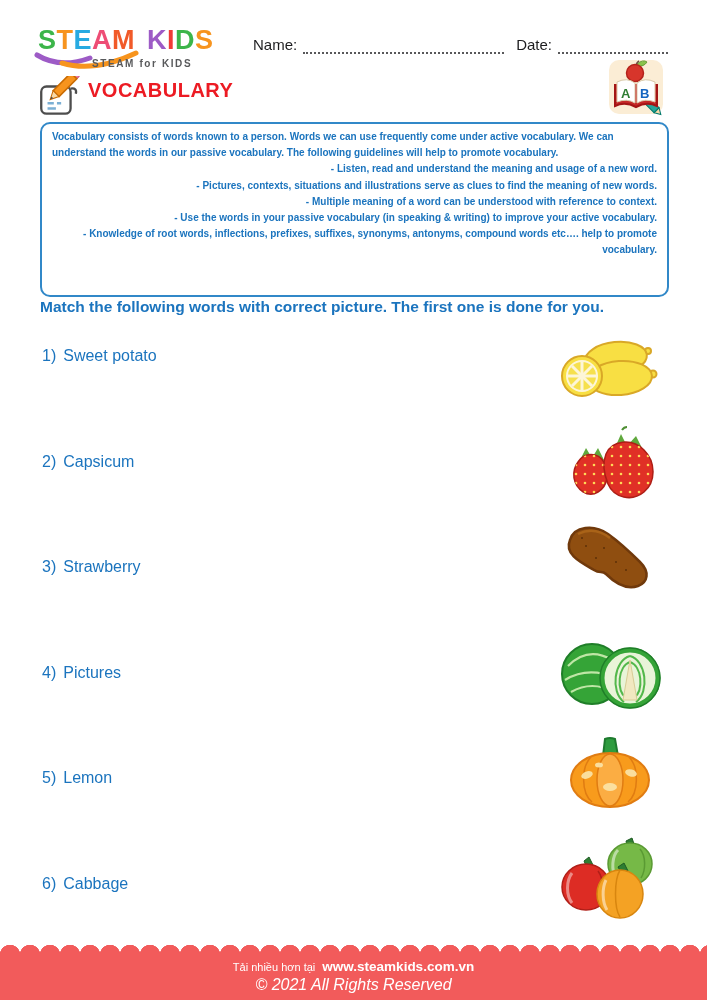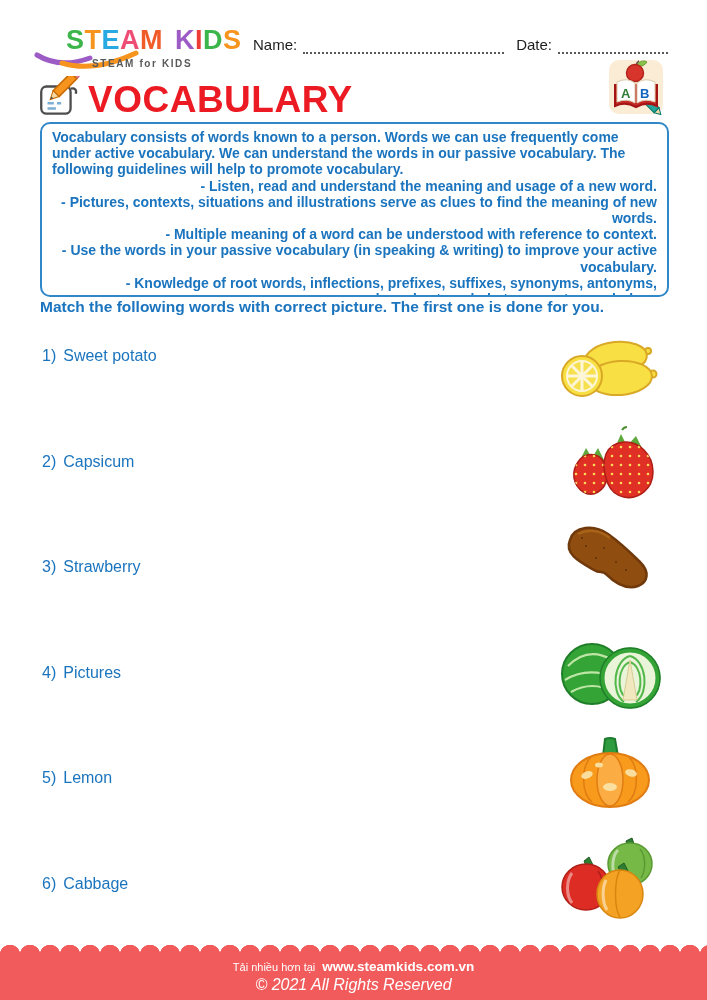--- a/index.html
+++ b/index.html
@@ -1,39 +1,39 @@
 <!DOCTYPE html>
 <html><head>
 <meta charset="utf-8">
 <style>
   html,body{margin:0;padding:0;background:#e9e9e9;}
   .page{
     position:relative;width:707px;height:1000px;margin:0 auto;background:#ffffff;
     font-family:"Liberation Sans",sans-serif;overflow:hidden;
   }
   
-  .logo{position:absolute;left:38px;top:27px;font-size:27px;font-weight:800;letter-spacing:.5px;line-height:1;margin-left:28px;}
+  .logo{position:absolute;left:38px;top:27px;font-size:27px;font-weight:800;letter-spacing:.5px;line-height:1;}
   .logo .lt{display:inline-block;}
   .logo .lt:nth-child(6){margin-left:12px;}
   .logo-swoosh{position:absolute;left:34px;top:50px;}
   .logo-tagline{position:absolute;left:92px;top:58px;font-size:10px;font-weight:700;color:#58595B;letter-spacing:1.6px;}
   .namedate{position:absolute;left:253px;top:36px;width:415px;display:flex;align-items:center;font-size:15px;color:#1d1d1f;}
   .namedate .lbl{margin-right:6px;padding-bottom:1px;}
   .dotline{border-bottom:2px dotted #58585a;height:15px;}
   .dotline.name{flex:1;margin-right:12px;}
   .dotline.date{width:110px;}
   .abc-book{position:absolute;left:608px;top:56px;}
   
   .title-icon{position:absolute;left:36px;top:76px;}
-  .page-title{position:absolute;left:88px;top:79px;margin:0;font-size:37px;font-weight:800;letter-spacing:.5px;color:#EC1B23;}
+  .page-title{position:absolute;left:88px;top:79px;margin:0;font-size:20px;font-weight:800;letter-spacing:.5px;color:#EC1B23;}
   
   .info-box{
     position:absolute;left:40px;top:122px;width:605px;height:161px;
     padding:5px 10px;border:2px solid #3188C8;border-radius:10px;
-    color:#1B74BE;font-weight:700;font-size:14px;line-height:16.2px;overflow:hidden;
+    color:#1B74BE;font-weight:700;font-size:10px;line-height:16.2px;overflow:hidden;
   }
   .info-box .bullet{padding-left:6px;text-indent:-6px;text-align:right;}
   
   .instruction{position:absolute;left:40px;top:298px;font-size:15.5px;font-weight:700;color:#1B74BE;}
   
   .match-row{position:absolute;left:0;width:707px;}
   .word{position:absolute;left:42px;font-size:16px;color:#1B74BE;display:flex;line-height:20px;}
   .word .num{margin-right:7px;}
   .figure{position:absolute;top:0;}
   .row1{top:336px;height:70px;} .row1 .word{top:10px;} .row1 .figure{left:556px;}

